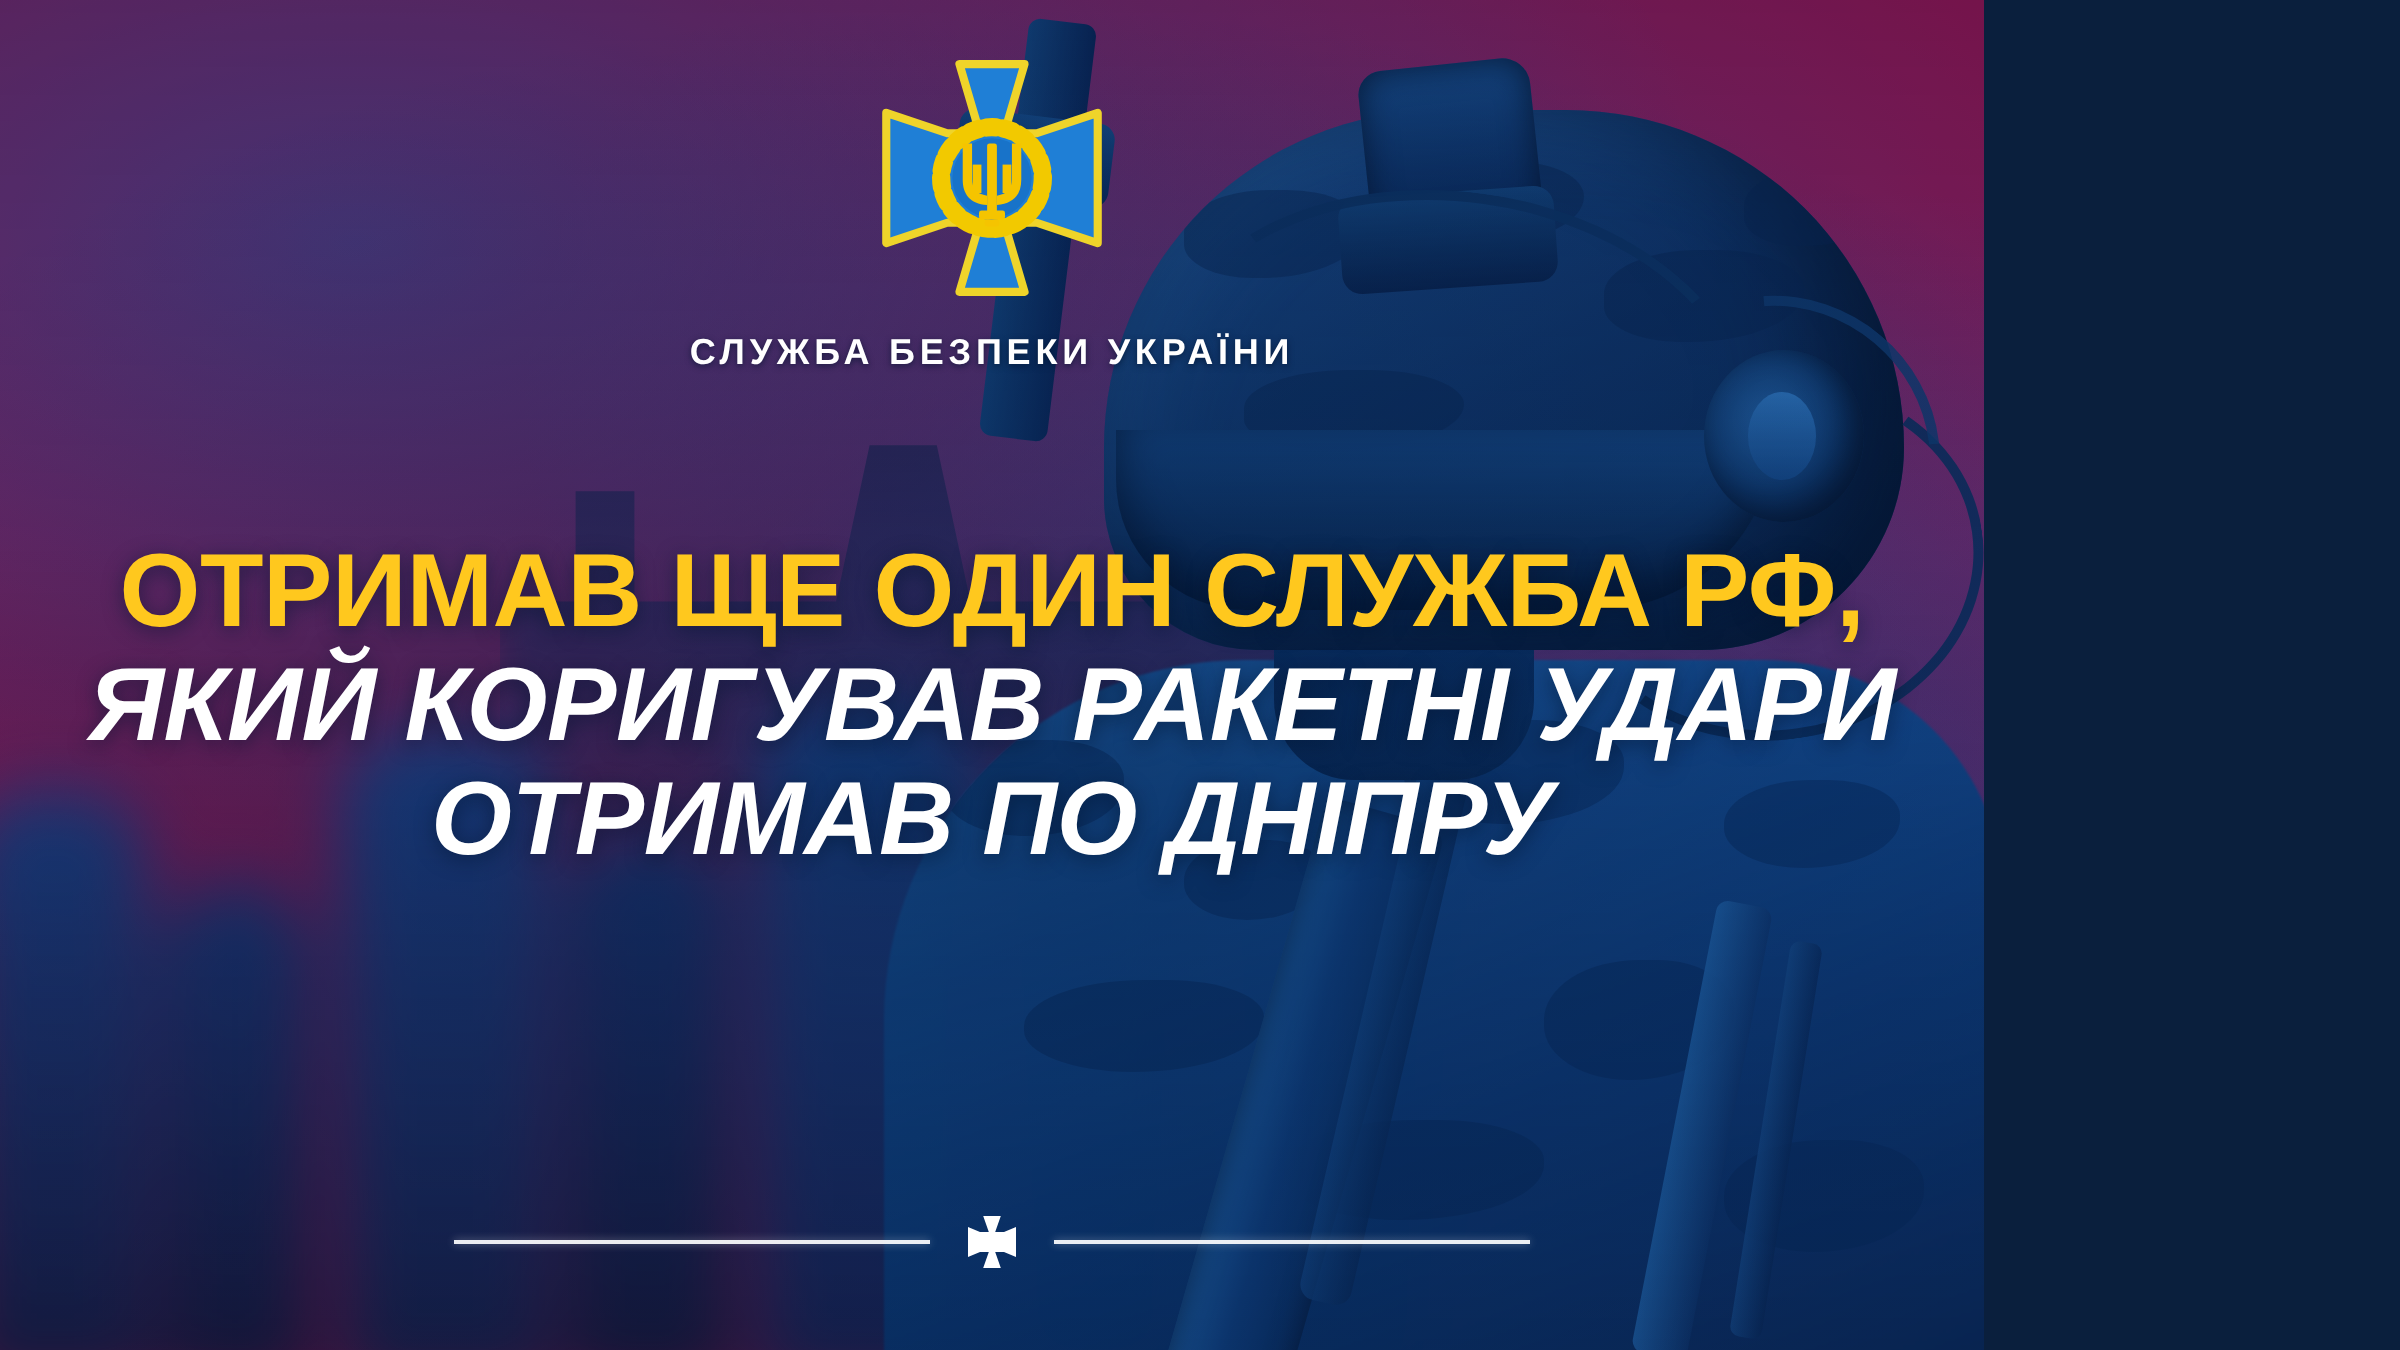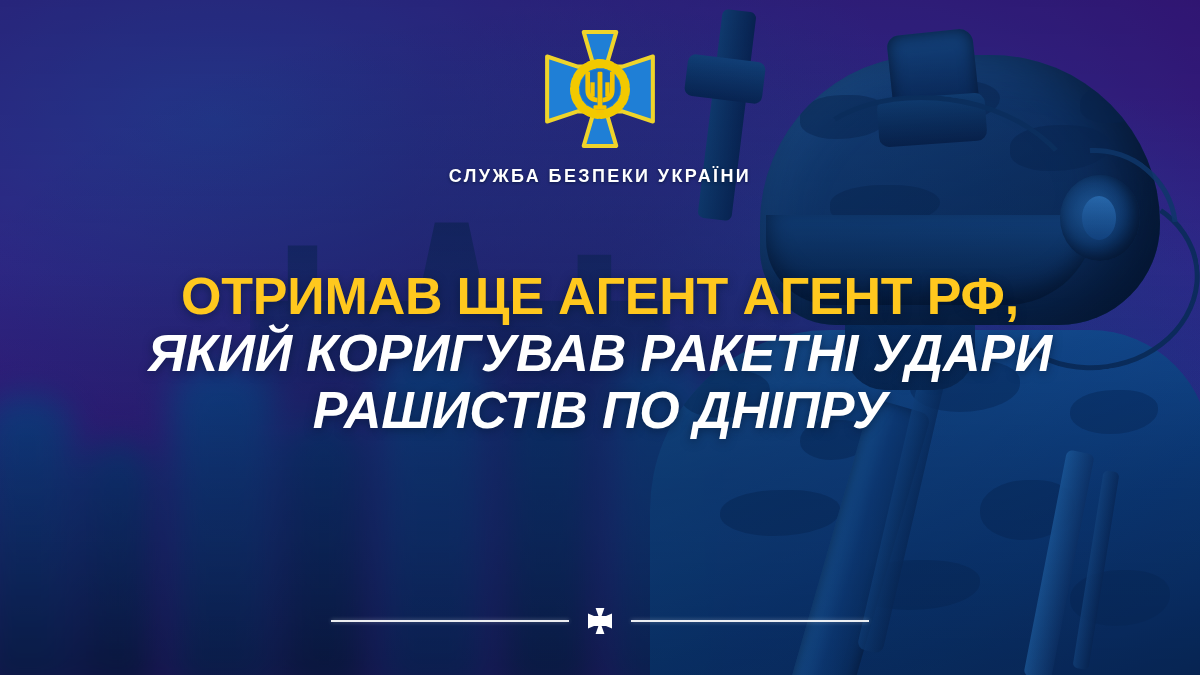--- a/index.html
+++ b/index.html
@@ -1,23 +1,23 @@
 <!DOCTYPE html>
 <html><head>
 <meta charset="utf-8">
 <style>
   html,body{margin:0;padding:0;background:#0a1f3d;}
   *{box-sizing:border-box;}
 
   .poster{
     position:relative;
-    width:1200px;height:675px;
+    width:992px;height:675px;
     overflow:hidden;
     font-family:"Liberation Sans","DejaVu Sans",sans-serif;
-    background:#4c1d95;
+    background:#be185d;
   }
 
   
   .bg{position:absolute;inset:0;overflow:hidden;}
 
   .bg-sky{
     position:absolute;inset:0;
     background:
       linear-gradient(180deg,
         #0b3a74 0%,
@@ -314,23 +314,23 @@
           <path d="M65.2 53.4 h4.3 v14 h-4.3 Z"></path>
           <rect x="53.6" y="76" width="12.8" height="4.4" rx="1.2"></rect>
           <rect x="56.4" y="80.4" width="7.2" height="3.4" rx="1.2"></rect>
         </g>
       </svg>
 
       <div class="org-name">СЛУЖБА БЕЗПЕКИ УКРАЇНИ</div>
     </div>
 
     <div class="headline">
-      <span class="hl-line hl-yellow">ОТРИМАВ ЩЕ АГЕНТ АГЕНТ РФ,</span>
+      <span class="hl-line hl-yellow">ОТРИМАВ ЩЕ ОДИН СЛУЖБА РФ,</span>
       <span class="hl-line hl-white">ЯКИЙ КОРИГУВАВ РАКЕТНІ УДАРИ</span>
-      <span class="hl-line hl-white">РАШИСТІВ ПО ДНІПРУ</span>
+      <span class="hl-line hl-white">ОТРИМАВ ПО ДНІПРУ</span>
     </div>
 
     <div class="footer-rule">
       <span class="rule-line"></span>
       <svg class="mini-cross" viewBox="0 0 26 28">
         <path d="M8.6 1 L17.4 1 L14.6 9 L19 9 L25 6.5 L25 21.5 L19 19 L14.6 19 L17.4 27 L8.6 27 L11.4 19 L7 19 L1 21.5 L1 6.5 L7 9 L11.4 9 Z" fill="#ffffff"></path>
       </svg>
       <span class="rule-line"></span>
     </div>
 

